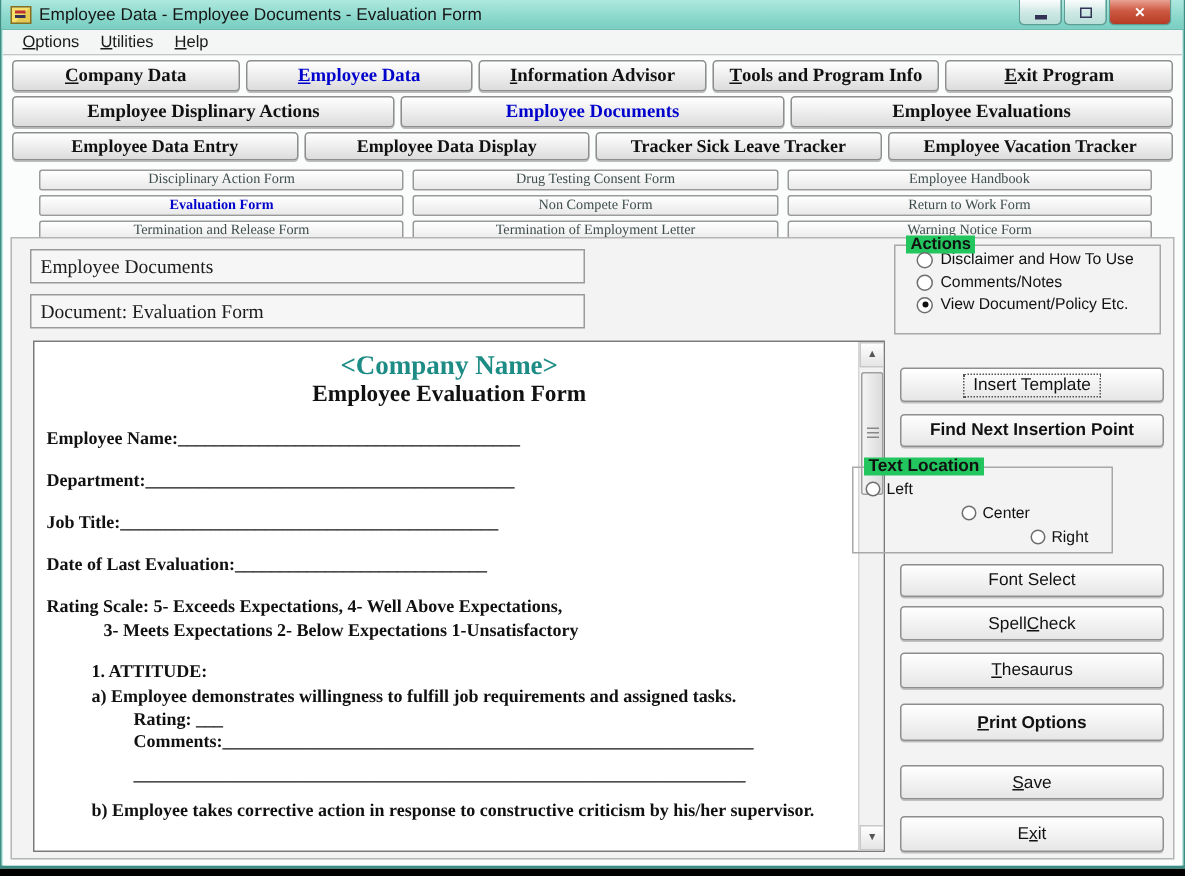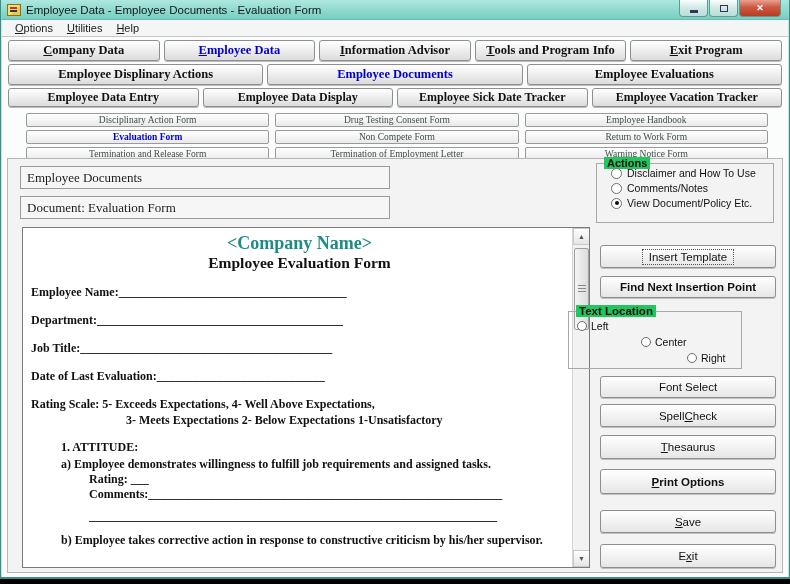--- a/index.html
+++ b/index.html
@@ -91,21 +91,21 @@
 
   
   .docview { position:absolute; left:14px; top:68px; width:568px; height:341px;
              background:#fff; border:1px solid #7a7a7a; overflow:hidden; }
   .doc-content { position:absolute; left:0; top:0; right:17px; bottom:0; padding:5px 4px 0 8px;
                  font-family:"Liberation Serif", serif; font-weight:bold; font-size:12px;
                  color:#111; overflow:hidden; white-space:nowrap; }
   .l-company { text-align:center; color:#1d8c85; font-size:18px; }
   .l-doctitle { text-align:center; font-size:15.5px; }
   .l-field { margin-top:13px; }
-  .l-scale2 { margin-left:95px; margin-top:1px; }
+  .l-scale2 { margin-left:38px; margin-top:1px; }
   .l-item { margin-left:30px; margin-top:2px; }
   .l-itemgap { margin-top:12px; }
   .l-sub { margin-left:58px; }
   .l-contgap { margin-top:7px; }
   .l-bgap { margin-top:9px; }
 
   
   .scrollbar { position:absolute; right:0; top:0; width:17px; height:100%;
                background:#f2f2f2; border-left:1px solid #d5d5d5; }
   .scroll-arrow { position:absolute; left:0; width:17px; height:17px; display:flex;
@@ -199,21 +199,21 @@
 
         <div class="tab-btn">Employee Evaluations</div>
       </div>
 
     <div class="navrow navrow3">
 
         <div class="tab-btn">Employee Data Entry</div>
 
         <div class="tab-btn">Employee Data Display</div>
 
-        <div class="tab-btn">Employee Sick Date Tracker</div>
+        <div class="tab-btn">Tracker Sick Leave Tracker</div>
 
         <div class="tab-btn">Employee Vacation Tracker</div>
       </div>
 
     <div class="docgrid">
 
         <div class="doc-btn">Disciplinary Action Form</div>
 
         <div class="doc-btn">Drug Testing Consent Form</div>
 

